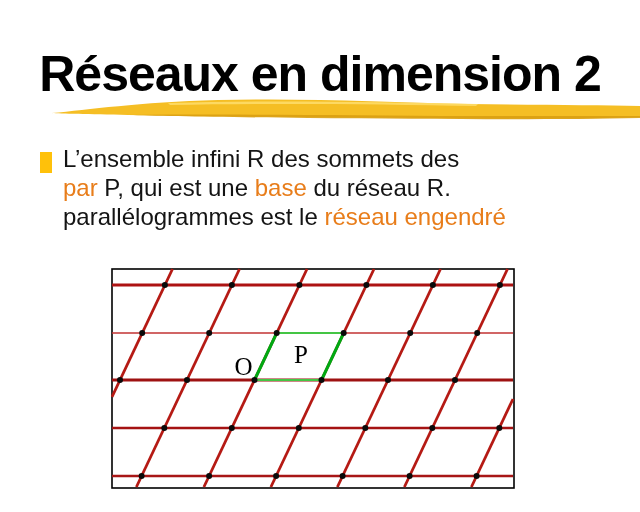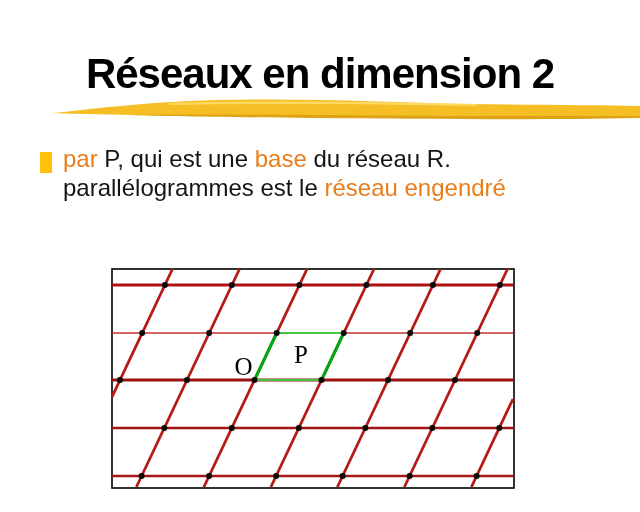--- a/index.html
+++ b/index.html
@@ -2,21 +2,21 @@
 <html style="--gold: #FFC10A; --orange: #E87D1A;"><head>
 <meta charset="utf-8">
 <style>
   html,body{margin:0;padding:0;background:#fff;}
   .slide{
     position:relative;width:640px;height:512px;background:#ffffff;
     font-family:"Liberation Sans",sans-serif;overflow:hidden;
   }
   .title{
     position:absolute;left:0;top:50px;width:640px;margin:0;
-    text-align:center;font-size:42px;line-height:48px;font-weight:bold;
+    text-align:center;font-size:50px;line-height:48px;font-weight:bold;
     letter-spacing:-1px;color:#000;
   }
   .brush{position:absolute;left:48px;top:96px;}
   .bullet-block{position:absolute;left:40px;top:144px;width:560px;}
   .bullet{
     position:absolute;left:0;top:8px;width:12px;height:21px;
     background:var(--gold,#FFC10A);display:block;
   }
   .bullet-text{
     position:absolute;left:23px;top:0;width:540px;
@@ -37,20 +37,21 @@
 
   <svg class="brush" width="592" height="30" viewBox="0 0 592 30">
     <path d="M4 17 C40 14 90 6 170 4 C260 2 340 6 420 8 C490 9 550 9 592 10 L592 21 C540 23 470 23 380 22 C280 21 160 21 80 19 C40 18 12 18 4 17 Z" fill="#F5BE24"></path>
     <path d="M80 19 C180 18 300 19 420 20 C490 20 550 20 592 20 L592 22 C500 24 380 23 260 22 C170 21 110 20 80 19 Z" fill="#D99E12" opacity="0.9"></path>
     <path d="M120 7 C220 4 330 6 430 8 L428 10 C330 8 220 7 122 9 Z" fill="#FFE070" opacity="0.8"></path>
   </svg>
 
   <div class="bullet-block">
     <span class="bullet"></span>
     <div class="bullet-text">
+      <div class="line"><span>L’ensemble infini R des sommets des</span></div>
       <div class="line"><span class="orange">par</span><span> P, qui est une </span><span class="orange">base</span><span> du réseau R.</span></div>
       <div class="line"><span>parallélogrammes est le </span><span class="orange">réseau engendré</span></div>
     </div>
   </div>
 
   <div class="diagram">
     <svg id="lattice-svg" width="404" height="221" viewBox="0 0 404 221">
         <rect x="1" y="1" width="402" height="219" fill="none" stroke="#000000" stroke-width="1.6"></rect>
         <line x1="1" y1="17" x2="402" y2="17" stroke="#AD1313" stroke-width="2.8"></line>
         <line x1="1" y1="65" x2="402" y2="65" stroke="#C23232" stroke-width="1.3"></line>

